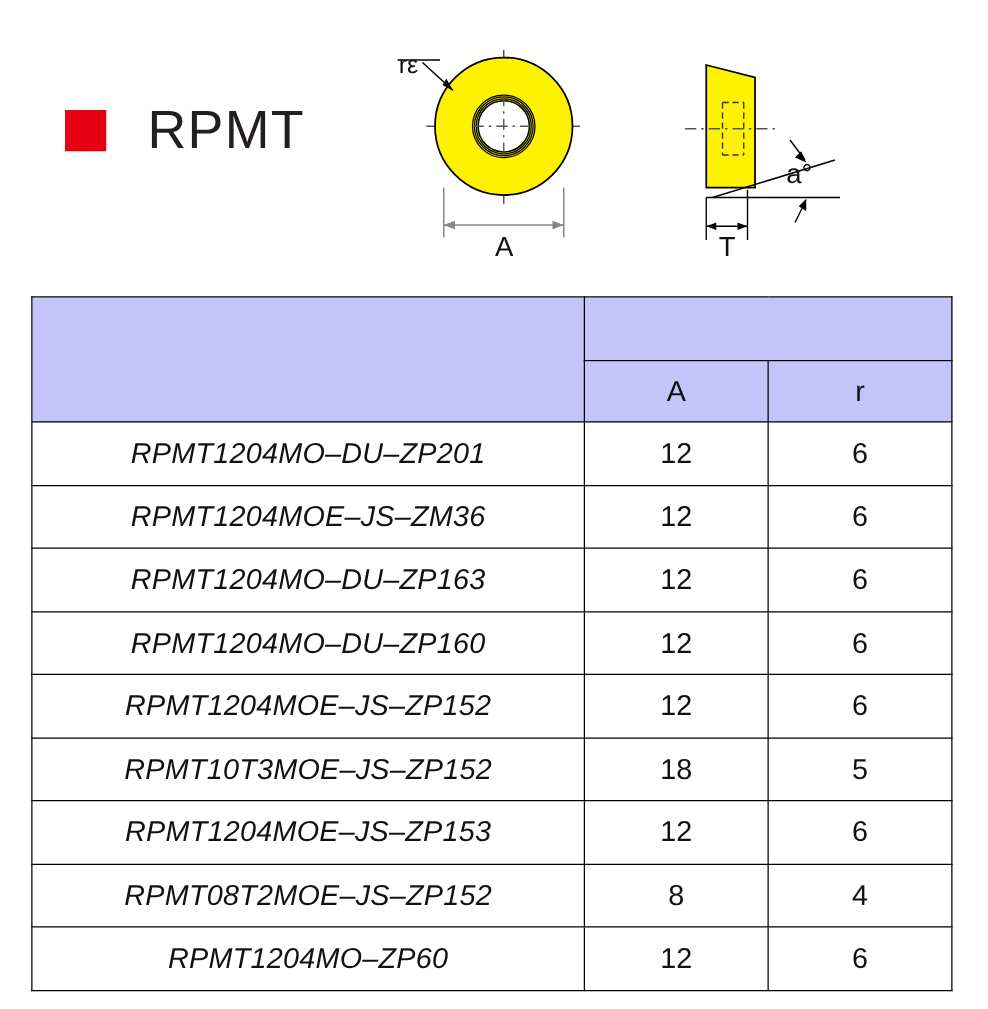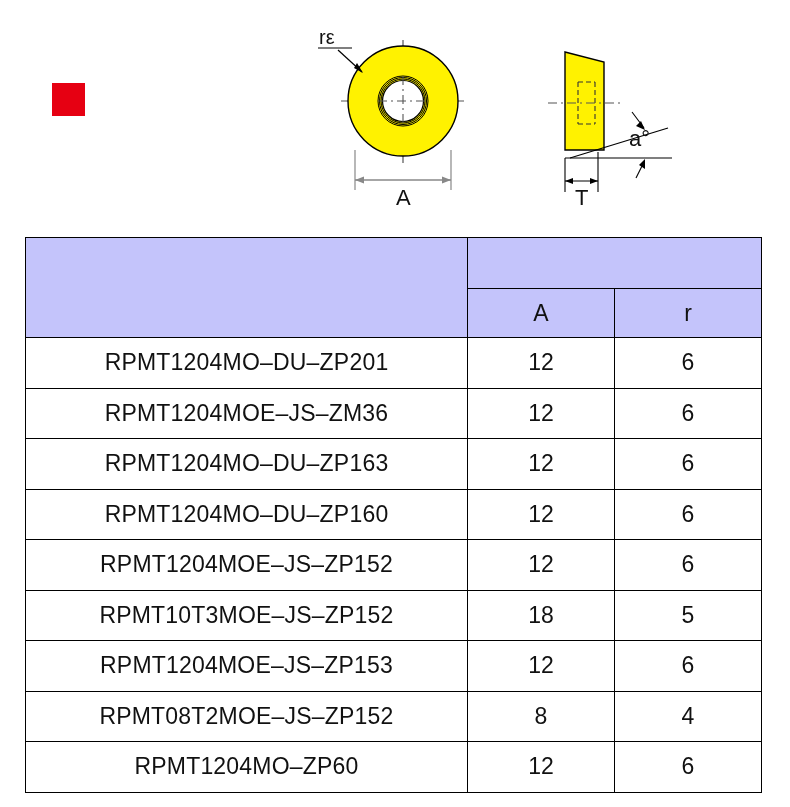--- a/index.html
+++ b/index.html
@@ -60,27 +60,28 @@
   th.col-name{width:441px;}
   th.col-a{width:148px;}
   th.col-r{width:148px;}
   tr.hdr-top th{height:50px;}
   tr.hdr-bot th{height:48px;}
   #spec-table tbody td{
     height:49.5px;
     background:#ffffff;
     font-size:23px;
   }
-  td.name-cell{font-size:23px; letter-spacing:.2px;}
+  td.name-cell{font-size:23px; letter-spacing:.2px;font-style:italic;}
 </style>
 </head>
 <body>
 
 <div id="brand">
   <span id="brand-square"></span>
+  <span id="brand-title">RPMT</span>
 </div>
 
 <div id="drawings">
 
   <svg class="dwg-svg" width="790" height="232">
 
     <line x1="341" y1="101" x2="468" y2="101" stroke="#555" stroke-width="1.2" stroke-dasharray="9,4,2,4"></line>
     <line x1="403" y1="40" x2="403" y2="163" stroke="#555" stroke-width="1.2" stroke-dasharray="9,4,2,4"></line>
 
     <circle cx="403" cy="101" r="55" fill="#fff200" stroke="#000" stroke-width="1.4"></circle>
@@ -97,21 +98,21 @@
     <line x1="338" y1="50" x2="362" y2="72" stroke="#000" stroke-width="1.2"></line>
     <polygon points="363,73 354,68 357,63" fill="#000"></polygon>
 
     <line x1="355" y1="150" x2="355" y2="190" stroke="#888" stroke-width="1.2"></line>
     <line x1="451" y1="150" x2="451" y2="190" stroke="#888" stroke-width="1.2"></line>
     <line x1="355" y1="180" x2="451" y2="180" stroke="#888" stroke-width="1.3"></line>
     <polygon points="355,180 364,176.5 364,183.5" fill="#888"></polygon>
     <polygon points="451,180 442,176.5 442,183.5" fill="#888"></polygon>
   </svg>
 
-  <div style="position:absolute;left:319px;top:26px;font-size:20px;color:#111;">rε</div>
+  <div style="position:absolute;left:319px;top:41px;font-size:20px;color:#111;">rε</div>
 
   <div style="position:absolute;left:0;top:185px;width:790px;text-align:left;">
     <span style="position:absolute;left:396px;font-size:22px;color:#111;">A</span>
   </div>
 
   <svg class="dwg-svg" width="790" height="232">
 
     <polygon points="565,52 604,62 604,150 565,150" fill="#fff200" stroke="#000" stroke-width="1.4"></polygon>
 
     <line x1="578" y1="82" x2="595" y2="82" stroke="#333" stroke-width="1.1" stroke-dasharray="5,3"></line>

